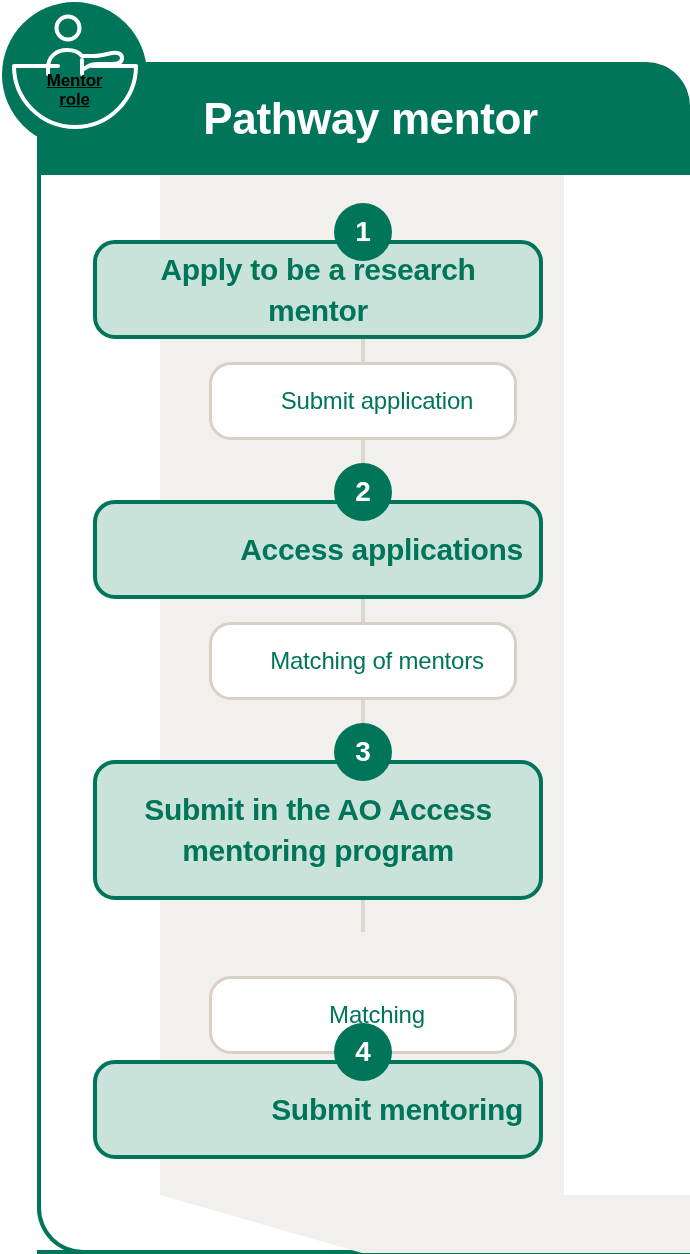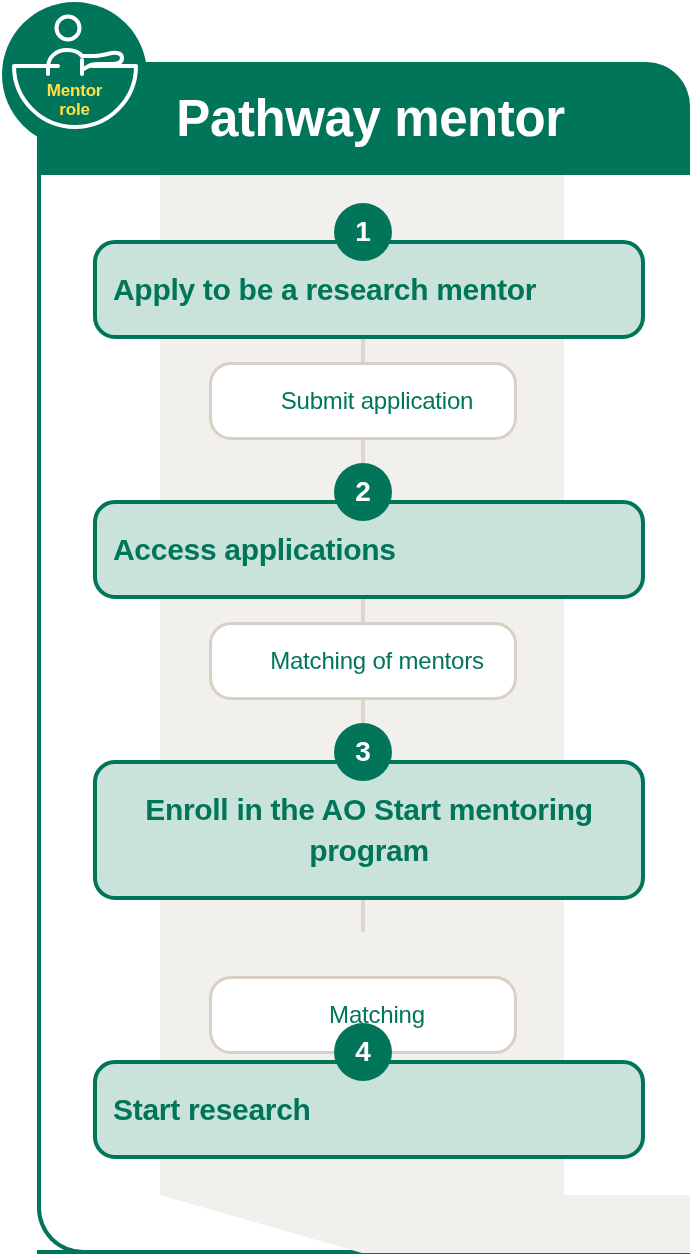--- a/index.html
+++ b/index.html
@@ -52,21 +52,21 @@
   #header-title {
     position: absolute;
     left: 0;
     top: 0;
     width: 653px;
     height: 113px;
     display: flex;
     align-items: center;
     justify-content: center;
     color: #ffffff;
-    font-size: 51px;
+    font-size: 44px;
     font-weight: bold;
     letter-spacing: -0.4px;
     padding-left: 14px;
     box-sizing: border-box;
   }
 
   
   #role-badge {
     position: absolute;
     left: 2px;
@@ -80,28 +80,29 @@
   #role-badge svg {
     position: absolute;
     left: 0;
     top: 0;
     width: 145px;
     height: 145px;
   }
   #role-badge-text {
     position: absolute;
     left: 0;
-    top: 79px;
+    top: 69px;
     width: 145px;
     text-align: center;
-    color: #fde047;
+    color: #000000;
     font-size: 17px;
     font-weight: bold;
     line-height: 19px;
     letter-spacing: -0.2px;
+    text-decoration: underline;
   }
 
   
   #flow-band {
     position: absolute;
     left: 160px;
     top: 175px;
     width: 404px;
     height: 1020px;
     background: #F2F0ED;
@@ -123,28 +124,28 @@
     left: 361px;
     width: 4px;
     background: #DCD6CE;
     z-index: 1;
   }
 
   
   .step-box {
     position: absolute;
     left: 93px;
-    width: 552px;
+    width: 450px;
     box-sizing: border-box;
     background: #C9E3DA;
     border: 4px solid #00755A;
     border-radius: 22px;
     display: flex;
     align-items: center;
-    justify-content: flex-start;
+    justify-content: flex-end;
     z-index: 3;
   }
   .step-label {
     color: #00755A;
     font-size: 30px;
     font-weight: bold;
     line-height: 41px;
     text-align: center;
     letter-spacing: -0.3px;
     padding: 0 16px;
@@ -244,23 +245,23 @@
 <div class="step-box" style="top:500px; height:99px;">
   <span class="step-label">Access applications</span>
 </div>
 
 <div class="action-box" style="top:622px;">
   <span class="action-label">Matching of mentors</span>
 </div>
 
 <div class="step-number" style="top:723px;">3</div>
 <div class="step-box" style="top:760px; height:140px;">
-  <span class="step-label">Enroll in the AO Start mentoring program</span>
+  <span class="step-label">Submit in the AO Access mentoring program</span>
 </div>
 
 <div class="action-box" style="top:976px;">
   <span class="action-label">Matching</span>
 </div>
 
 <div class="step-number" style="top:1023px;">4</div>
 <div class="step-box" style="top:1060px; height:99px;">
-  <span class="step-label">Start research</span>
+  <span class="step-label">Submit mentoring</span>
 </div>
 
 </body></html>

